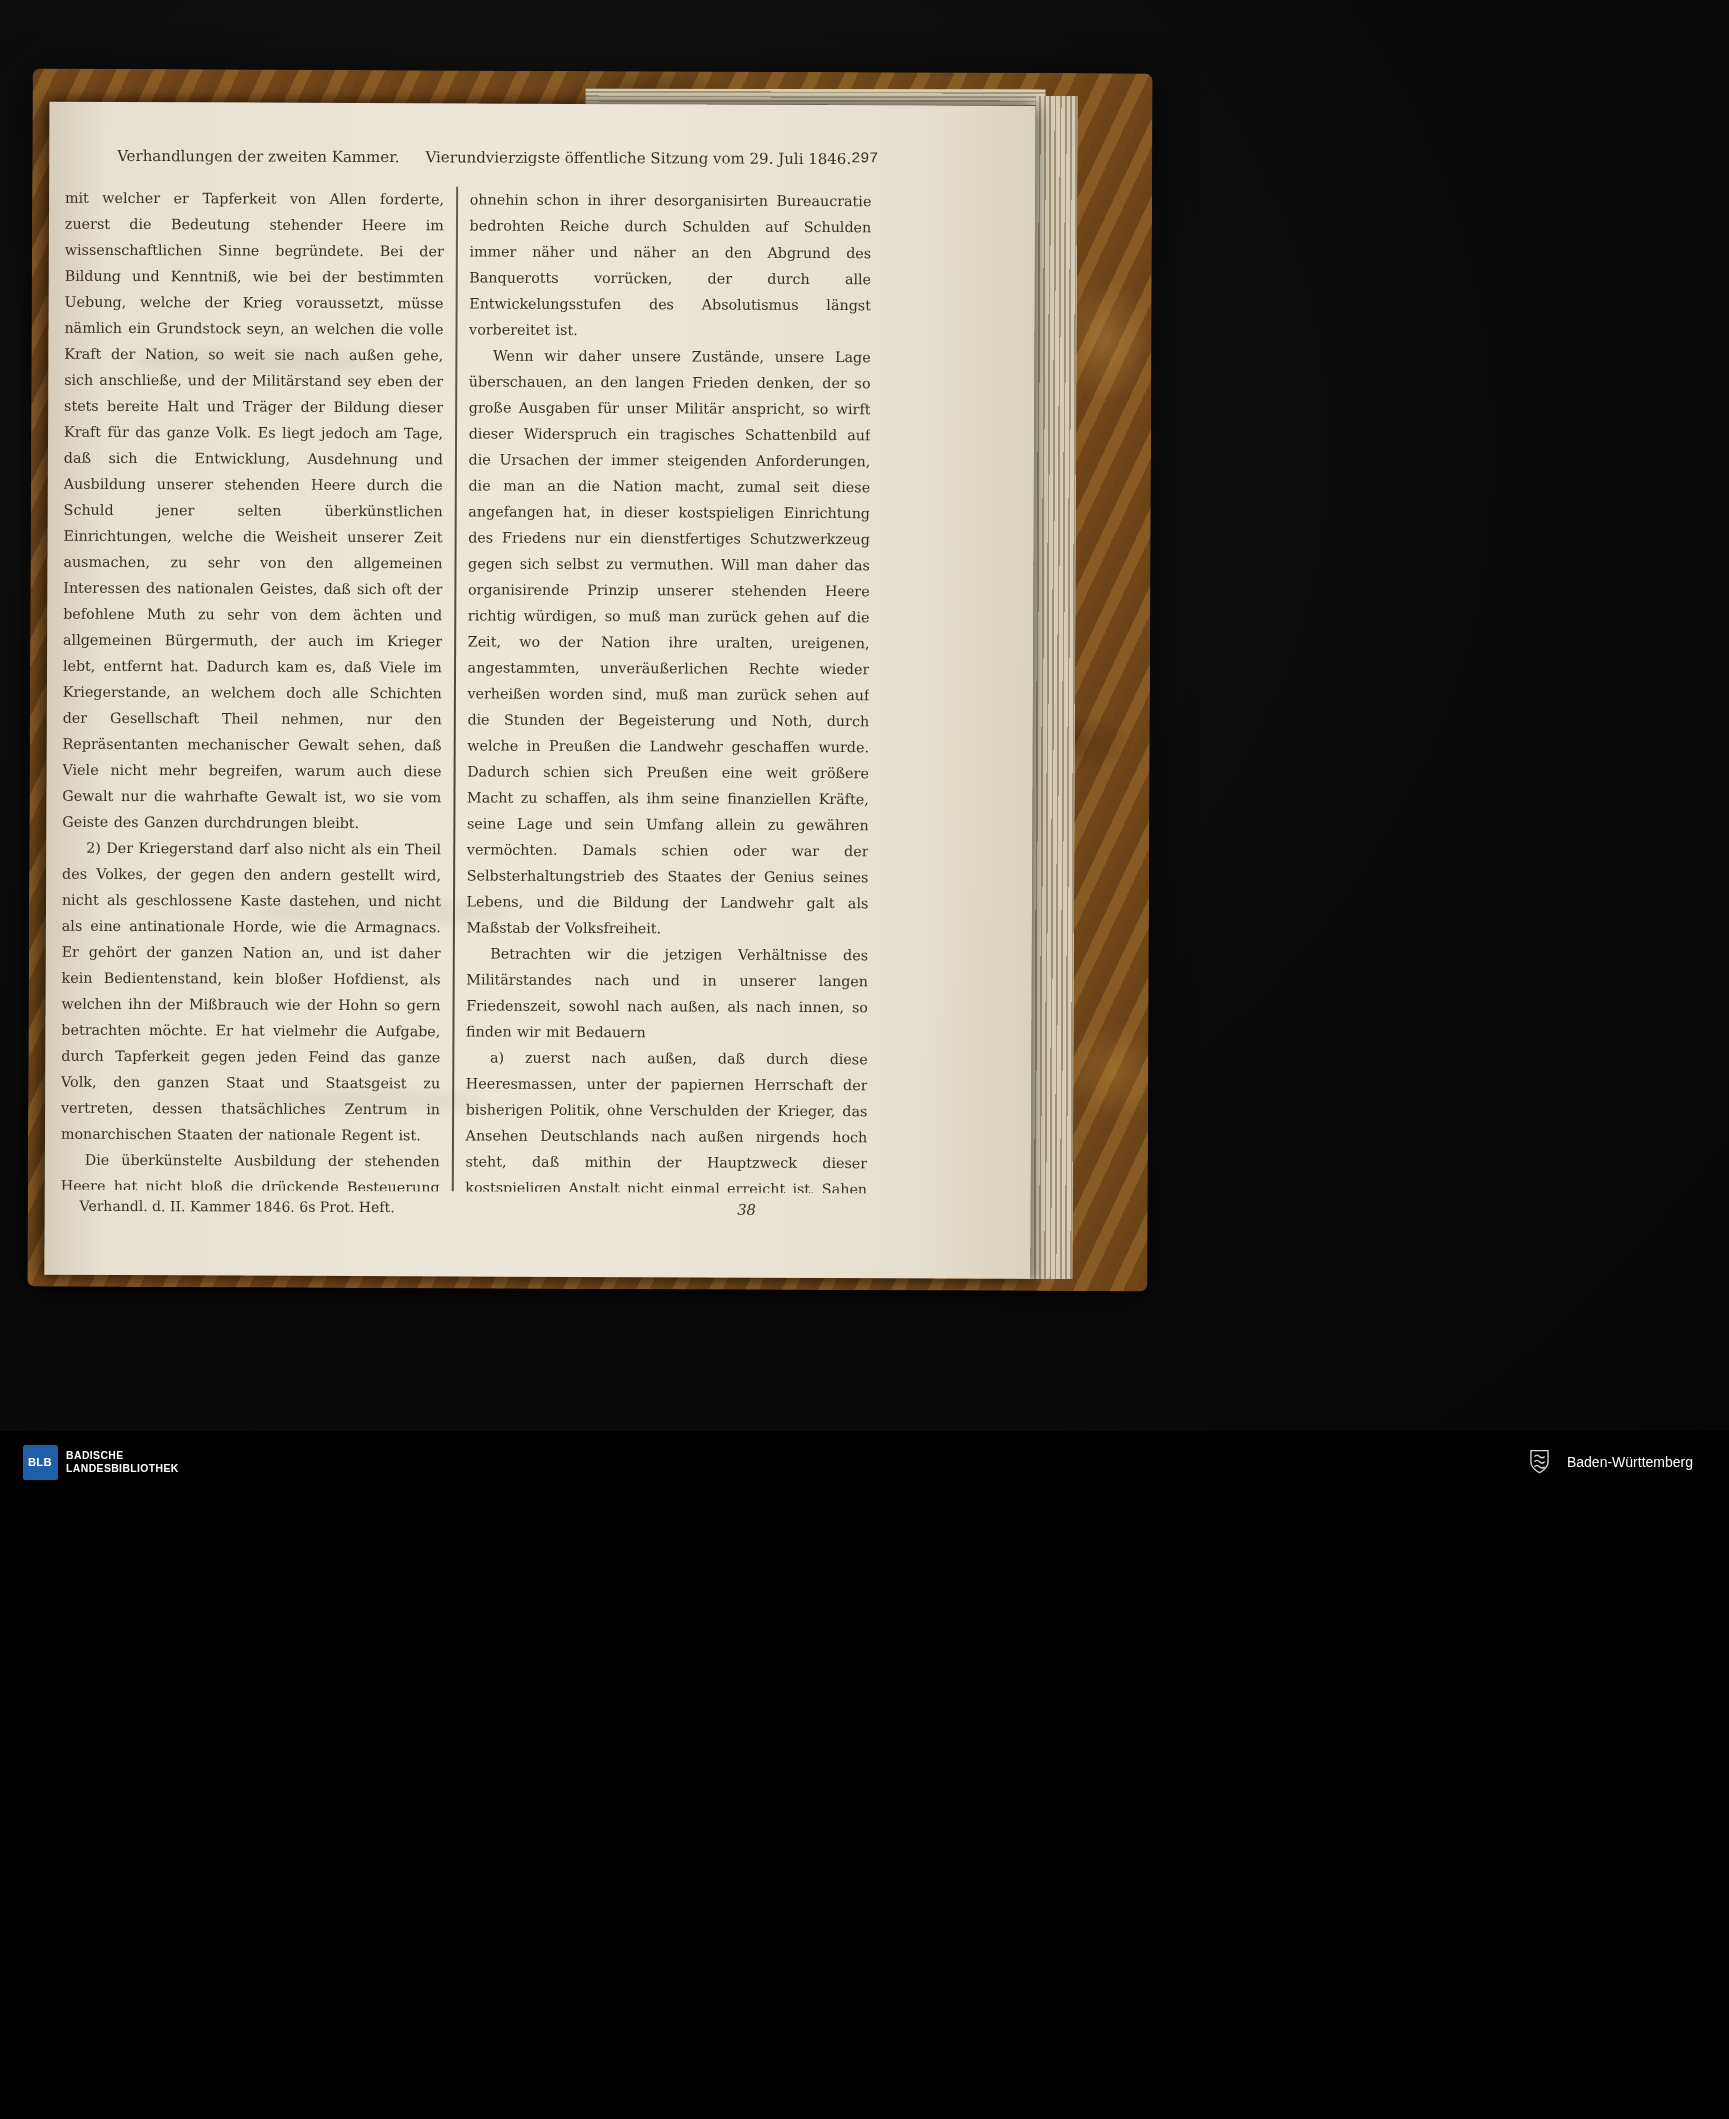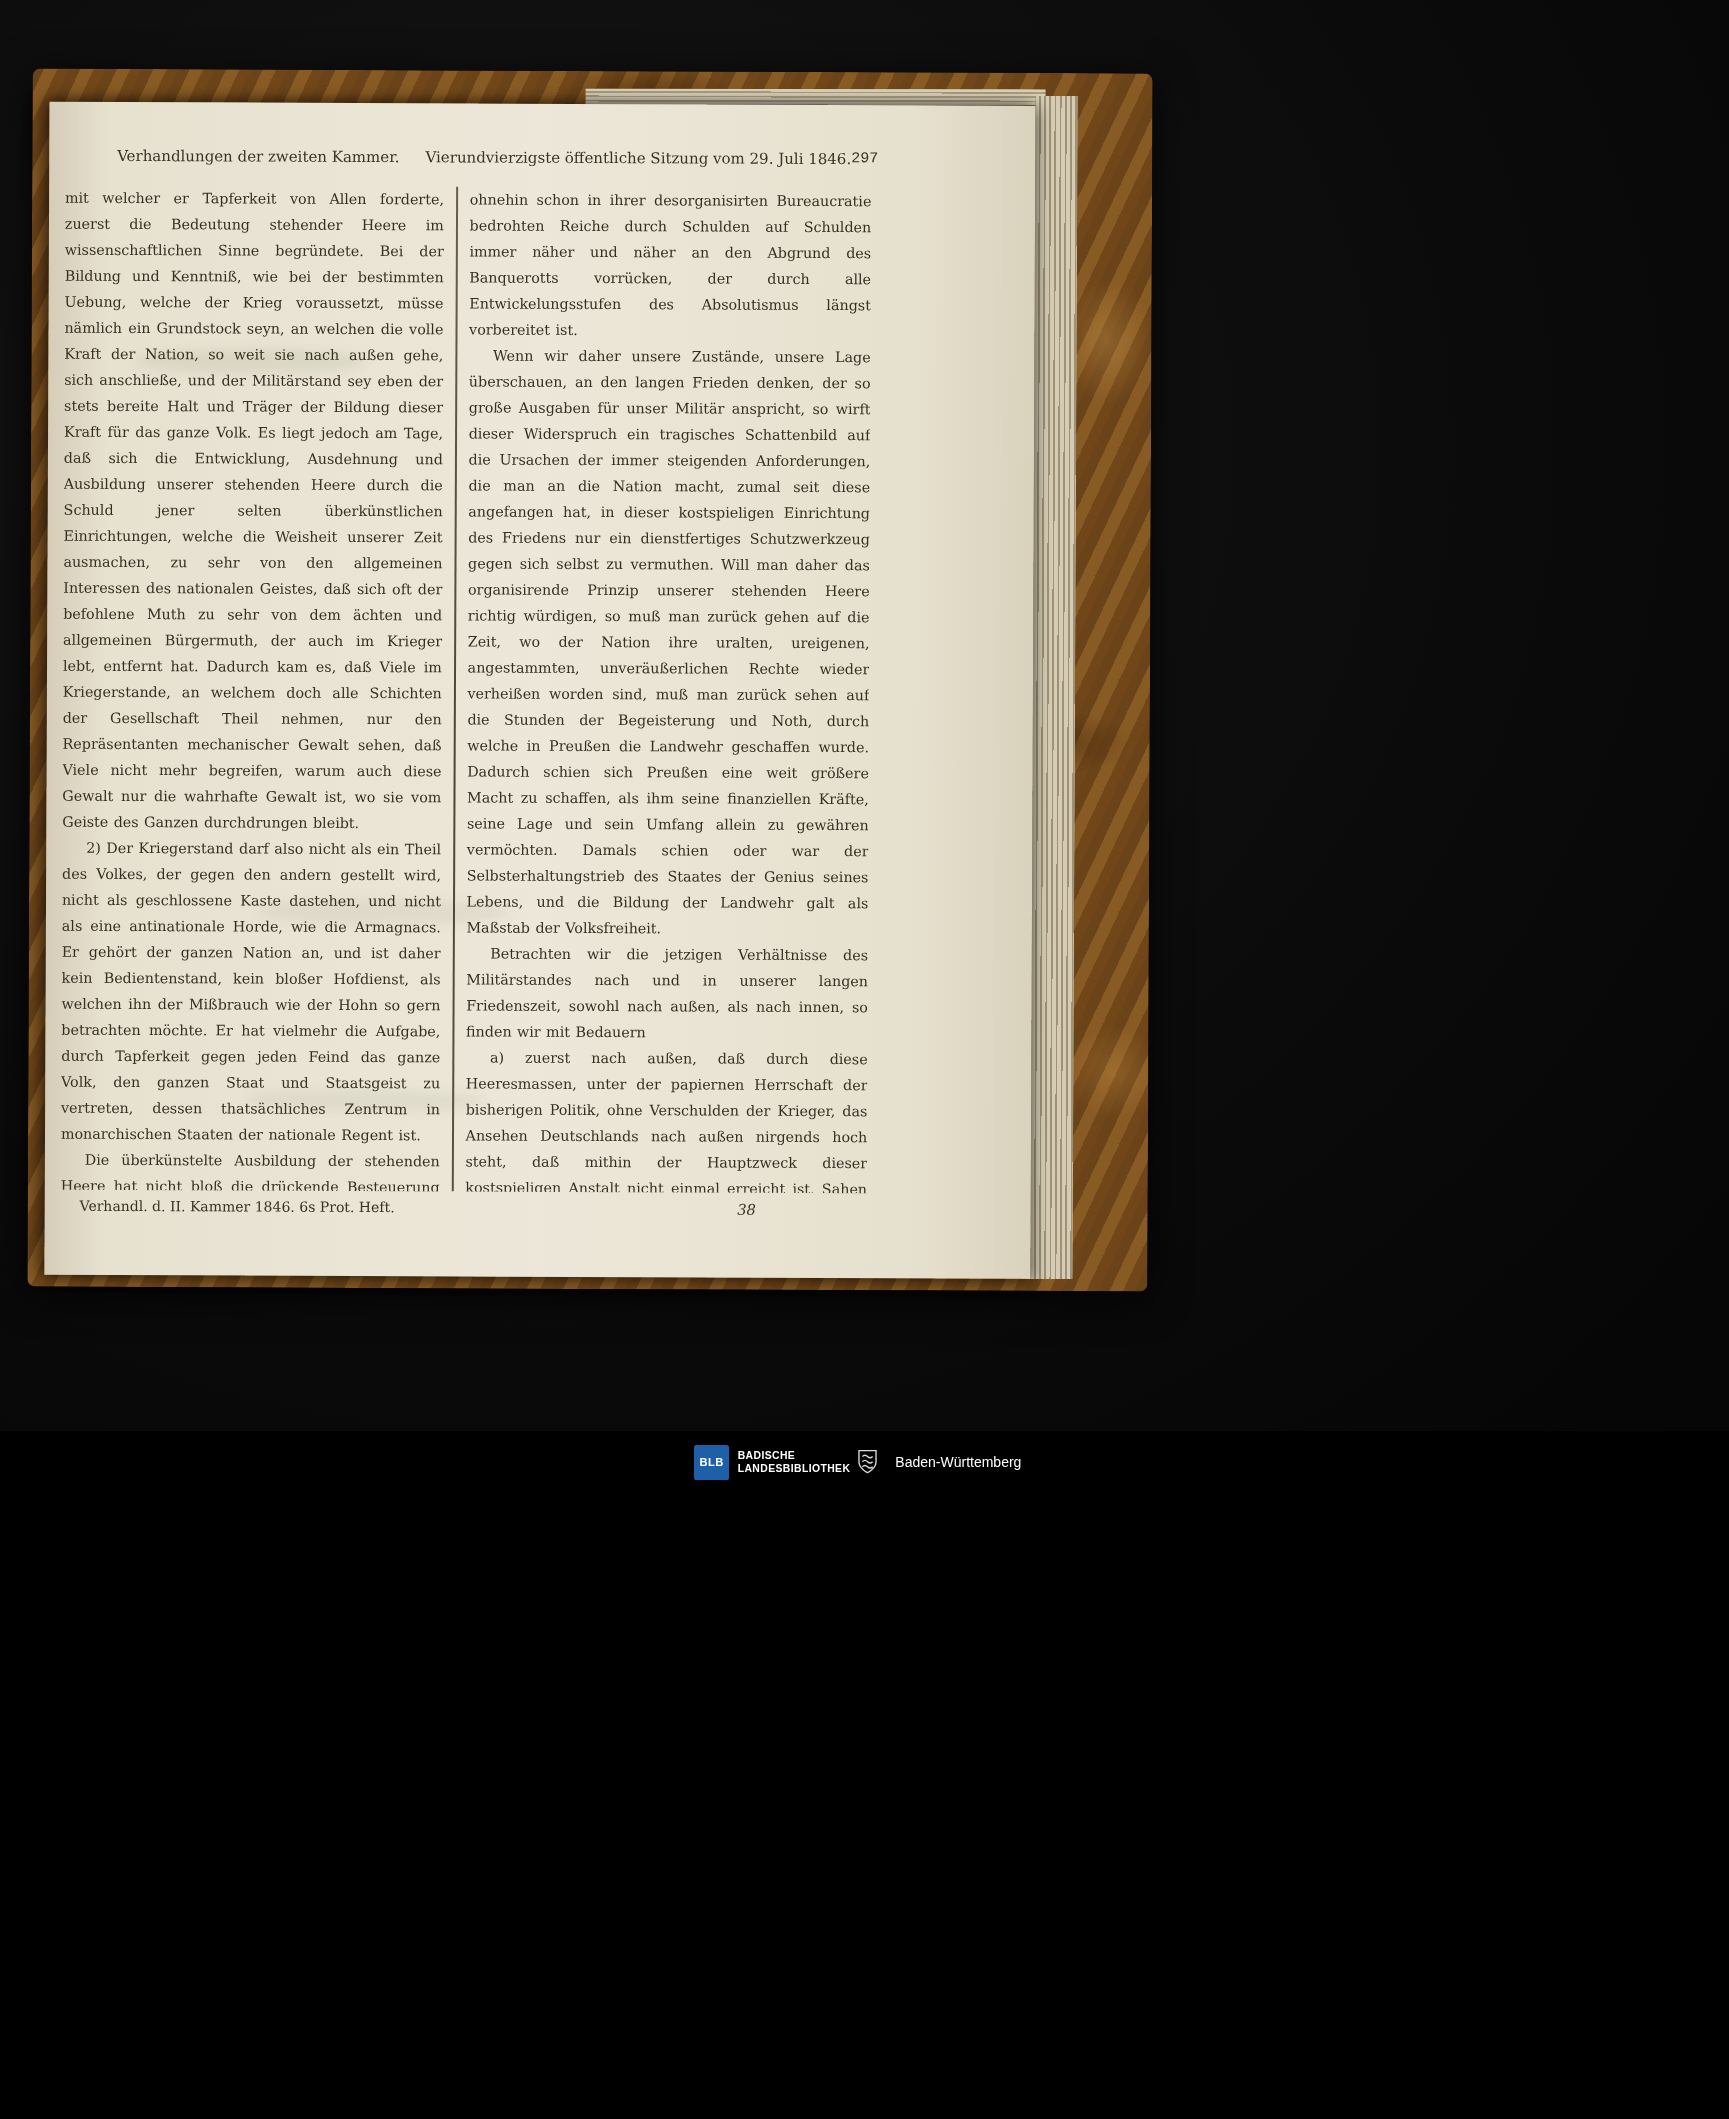--- a/index.html
+++ b/index.html
@@ -68,21 +68,21 @@
   .page-footer{
     position:absolute;top:1096px;left:15.6px;right:164px;display:flex;
     font-size:14px;color:#3a3124;
   }
   .f-sig{margin-left:19px;}
   .f-num{margin-left:auto;margin-right:111px;font-size:14.7px;font-style:italic;}
 
   
   .bottom-bar{
     position:absolute;left:0;bottom:0;width:100%;height:62px;box-sizing:border-box;
-    display:flex;align-items:center;justify-content:center;
+    display:flex;align-items:center;justify-content:space-between;
     padding:0 36px 0 22.5px;background:#000;
     font-family:"Liberation Sans", sans-serif;
   }
   .blb-group{display:flex;align-items:center;gap:8.6px;}
   .blb-logo{
     width:35px;height:35px;background:#1f5fa8;color:#fff;font-weight:bold;
     font-size:11.2px;display:flex;align-items:center;justify-content:center;
     border-radius:2.6px;letter-spacing:0.4px;
   }
   .blb-text{color:#fff;font-size:10.4px;font-weight:bold;letter-spacing:0.4px;

